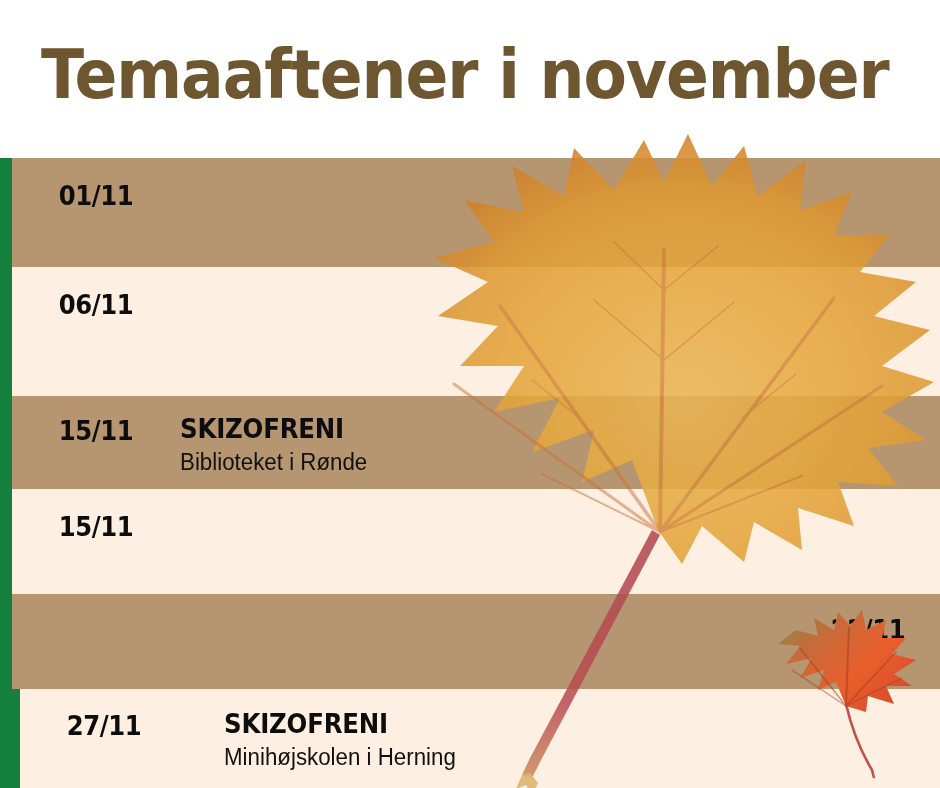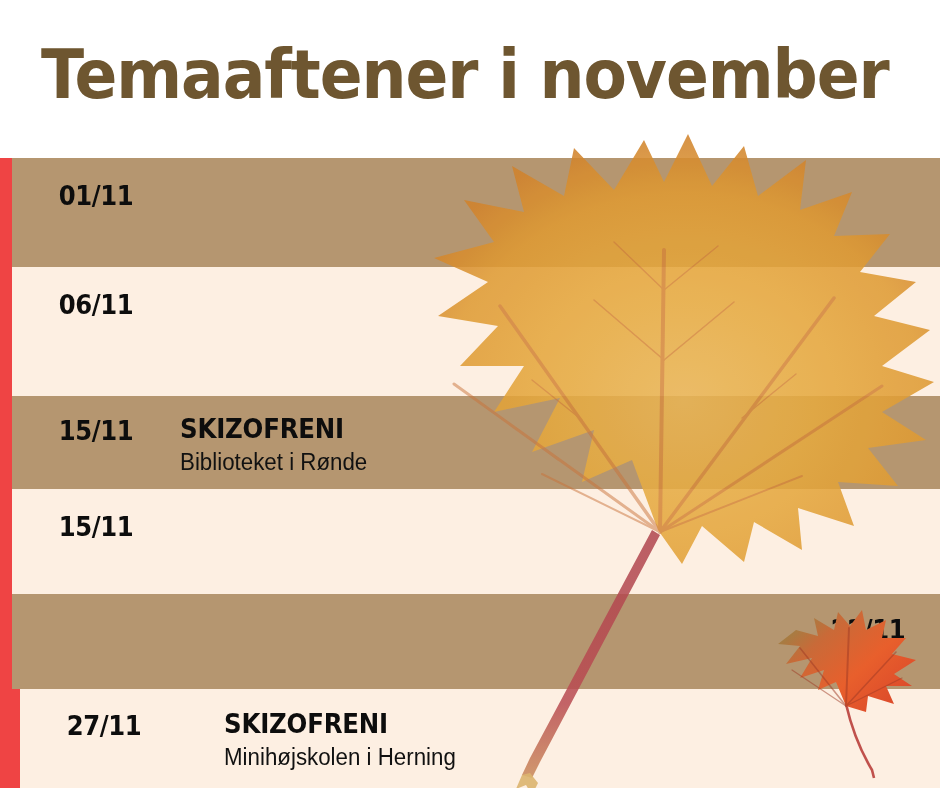--- a/index.html
+++ b/index.html
@@ -5,21 +5,21 @@
   html,body{margin:0;padding:0;}
   body{
     width:940px;height:788px;
     background:#ffffff;
     font-family:"Liberation Sans", sans-serif;
     overflow:hidden;
   }
   .poster{
     position:relative;
     width:940px;height:788px;
-    background:#ef4444;
+    background:#15803d;
     overflow:hidden;
     text-decoration:underline;
   }
 
   
   .header{
     position:absolute;left:0;top:0;width:940px;height:158px;
     background:#ffffff;
     display:flex;align-items:center;
   }

